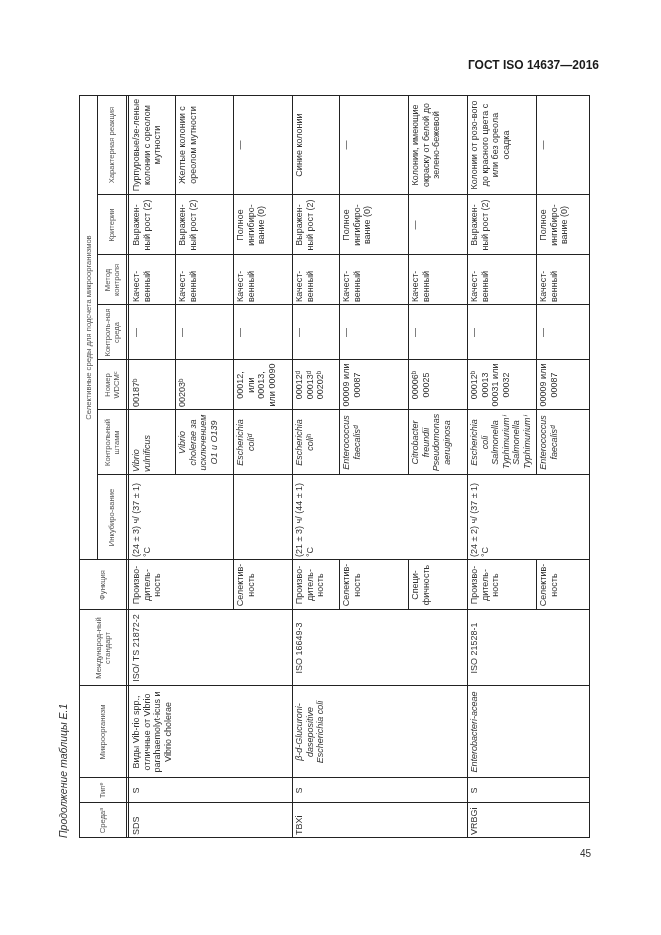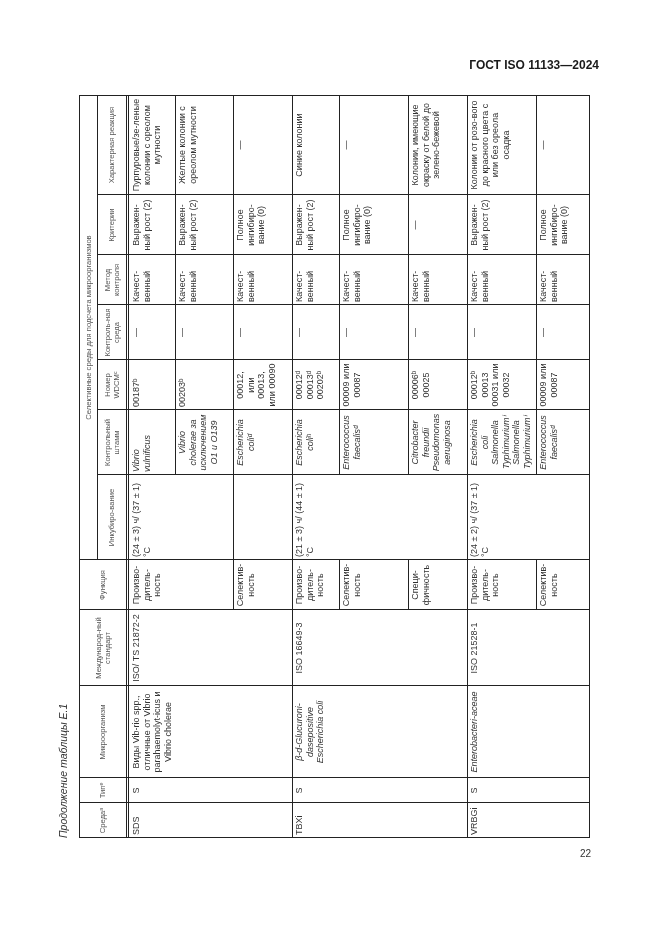--- a/index.html
+++ b/index.html
@@ -21,23 +21,23 @@
   .c { text-align: center; }
   .i { font-style: italic; }
   .vline { position: absolute; width: 1px; background: #222; }
   .hline { position: absolute; height: 1px; background: #222; }
   .frame { position: absolute; left: 0; top: 0; width: 743px; height: 511px; box-sizing: border-box;
            border: 1.3px solid #222; }
 </style>
 </head>
 <body>
 
-<div class="doc-code">ГОСТ ISO 11133—2024</div>
+<div class="doc-code">ГОСТ ISO 14637—2016</div>
 <div class="caption">Продолжение таблицы Е.1</div>
-<div class="page-num">22</div>
+<div class="page-num">45</div>
 
 <div class="rot">
   <div class="frame"></div>
 
   <div class="cell hd" style="left:278px;top:0;width:465px;height:18px;">Селективные среды для подсчета микроорганизмов</div>
   <div class="hline" style="left:278px;top:18px;width:465px;"></div>
 
   <div class="cell hd" style="left:0;top:0;width:35px;height:47px;">Средаᵃ</div>
   <div class="cell hd" style="left:35px;top:0;width:25px;height:47px;">Типᵉ</div>
   <div class="cell hd" style="left:60px;top:0;width:92px;height:47px;">Микроорганизм</div>

